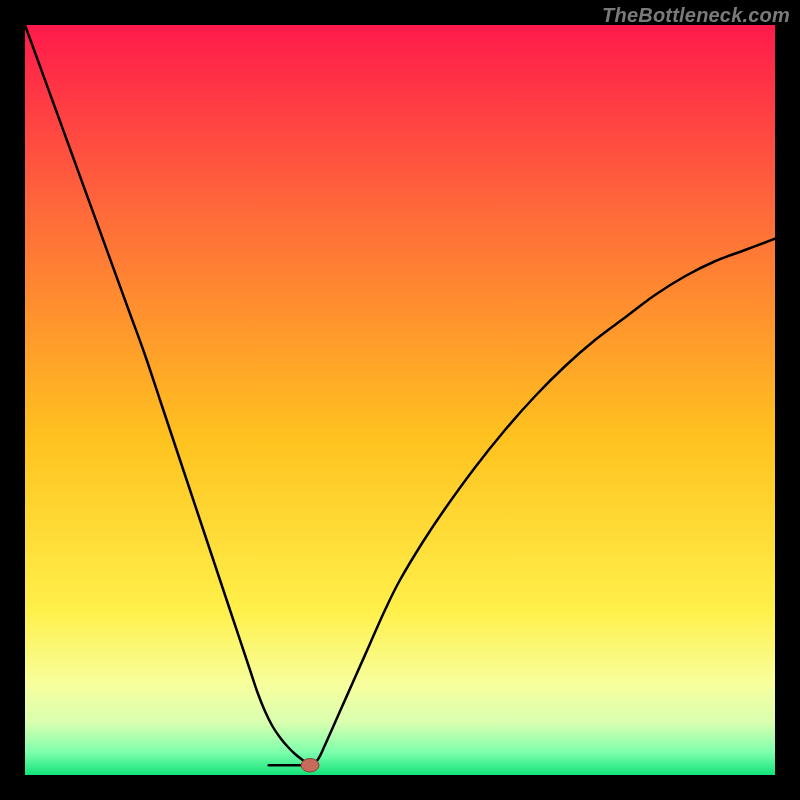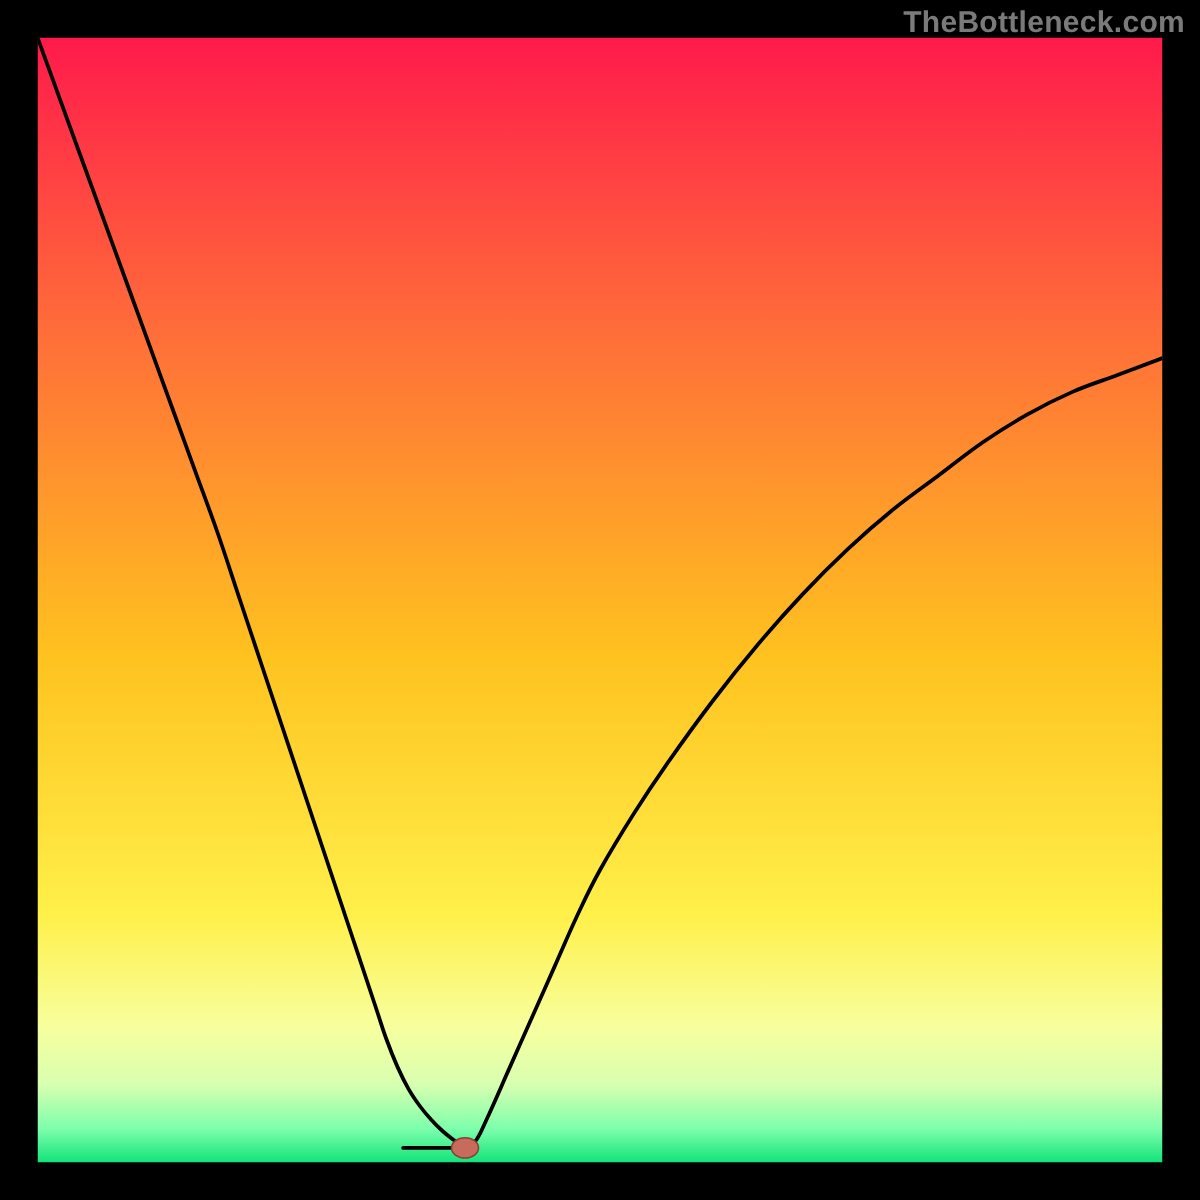--- a/index.html
+++ b/index.html
@@ -11,20 +11,21 @@
     overflow: hidden;
     font-family: Arial, Helvetica, sans-serif;
   }
   .frame {
     position: absolute;
     left: 0;
     top: 0;
     width: 800px;
     height: 800px;
     background: #000;
+    font-style: italic;
   }
   .plot {
     position: absolute;
     left: 25px;
     top: 25px;
     width: 750px;
     height: 750px;
   }
   .watermark {
     position: absolute;

